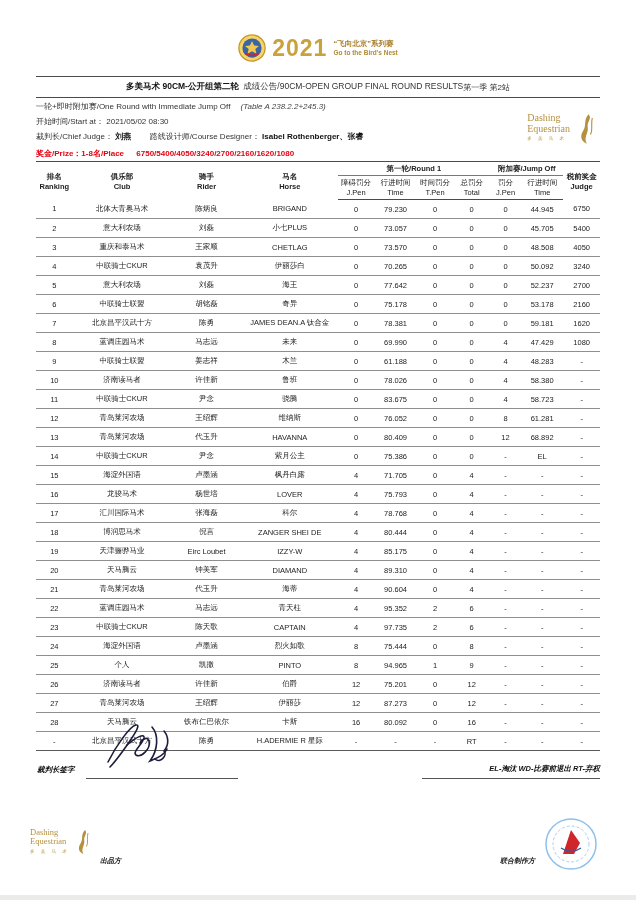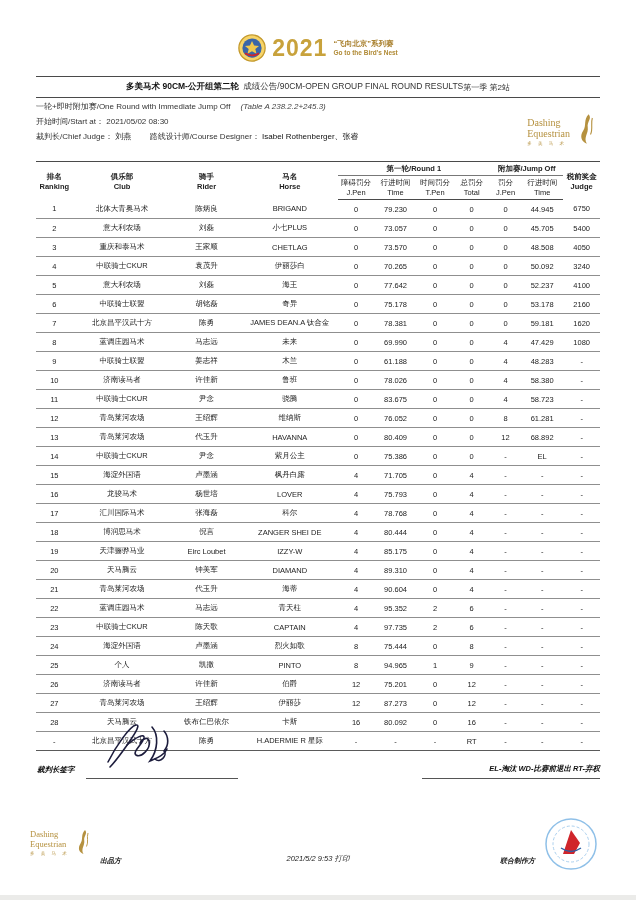--- a/index.html
+++ b/index.html
@@ -22,26 +22,26 @@
   .title-main { font-size:8.5px; }
   .title-main .t-cn { font-weight:700; color:#111; }
   .title-main .t-rest { font-weight:400; color:#333; margin-left:2px; }
   .stage { font-size:8px; color:#333; }
   
   .meta-line { position:absolute; left:36px; font-size:8px; color:#333; white-space:nowrap; }
   .meta-format { top:101px; }
   .meta-format .note { font-style:italic; color:#444; margin-left:8px; }
   .meta-start { top:116px;text-align:right; }
   .meta-judge { top:131px; }
-  .meta-judge .strong { font-weight:400; color:#111; }
+  .meta-judge .strong { font-weight:700; color:#111; }
   .meta-judge .gap { display:inline-block; width:14px; }
   .meta-prize { top:148px; color:#e60012; font-weight:700; }
   .meta-prize .pv { margin-left:10px; }
   
-  .brand { display:flex; align-items:flex-end; gap:4px; }
+  .brand { display:flex; align-items:flex-start; gap:4px; }
   .brand-head { position:absolute; top:112px; right:40px; }
   .brand .names { text-align:left; color:#b5913f; font-family:"Liberation Serif", serif; }
   .brand-head .names { font-size:10px; line-height:1.1; }
   .brand .sub { font-size:4.5px; letter-spacing:2.5px; color:#b5913f; margin-top:2px; }
   .brand-foot { position:absolute; left:30px; top:828px; }
   .brand-foot .names { font-size:8.5px; line-height:1.1; }
   
   table.results { position:absolute; top:161px; left:36px; width:564px; border-collapse:collapse; table-layout:fixed; }
   table.results { border-top:1.5px solid #4a4a4a; }
   thead tr.grp-row th { font-size:7.5px; font-weight:700; color:#222; padding:2px 0 1px; }
@@ -103,20 +103,24 @@
   <div class="meta-line meta-start">
     <span>开始时间/Start at：</span>
     <span>2021/05/02  08:30</span>
   </div>
   <div class="meta-line meta-judge">
     <span>裁判长/Chief Judge：</span>
     <span class="strong">刘燕</span>
     <span class="gap"></span>
     <span>路线设计师/Course Designer：</span>
     <span class="strong">Isabel Rothenberger、张睿</span>
+  </div>
+  <div class="meta-line meta-prize">
+    <span>奖金/Prize：1-8名/Place</span>
+    <span class="pv">6750/5400/4050/3240/2700/2160/1620/1080</span>
   </div>
 
   <div class="brand brand-head">
     <div>
       <div class="names">
         <div>Dashing</div>
         <div>Equestrian</div>
       </div>
       <div class="sub">多 美 马 术</div>
     </div>
@@ -239,21 +243,21 @@
           <td>5</td>
           <td>意大利农场</td>
           <td>刘磊</td>
           <td>海王</td>
           <td>0</td>
           <td>77.642</td>
           <td>0</td>
           <td>0</td>
           <td>0</td>
           <td>52.237</td>
-          <td>4100</td>
+          <td>2700</td>
         </tr>
         <tr>
           <td>6</td>
           <td>中联骑士联盟</td>
           <td>胡铭磊</td>
           <td>奇异</td>
           <td>0</td>
           <td>75.178</td>
           <td>0</td>
           <td>0</td>
@@ -583,21 +587,20 @@
         <div>Equestrian</div>
       </div>
       <div class="sub">多 美 马 术</div>
     </div>
     <svg width="18" height="28" viewBox="0 0 24 36">
       <path d="M16 2 C10 8 14 14 10 20 C6 26 8 32 14 34 C10 27 16 23 15 16 C14 10 20 7 16 2" fill="#b5913f"></path>
       <path d="M20 6 C18 12 21 18 18 24" stroke="#b5913f" fill="none" stroke-width="1.2"></path>
     </svg>
   </div>
   <div class="producer-label">出品方</div>
-  <div class="printed">2021/5/2  9:53 打印</div>
   <div class="coproducer-label">联合制作方</div>
   <svg class="fed-logo" width="52" height="52" viewBox="0 0 52 52">
     <circle cx="26" cy="26" r="25" fill="#ffffff" stroke="#8fc0e8" stroke-width="1.5"></circle>
     <circle cx="26" cy="26" r="18" fill="#ffffff" stroke="#aacfee" stroke-width="1" stroke-dasharray="3 2"></circle>
     <path d="M18 36 L26 12 L35 25 L29 36 Z" fill="#d0252b"></path>
     <path d="M16 30 q10 7 20 0" stroke="#2e5fa3" stroke-width="1.4" fill="none"></path>
   </svg>
 
   <div class="page-edge"></div>
 </div>

